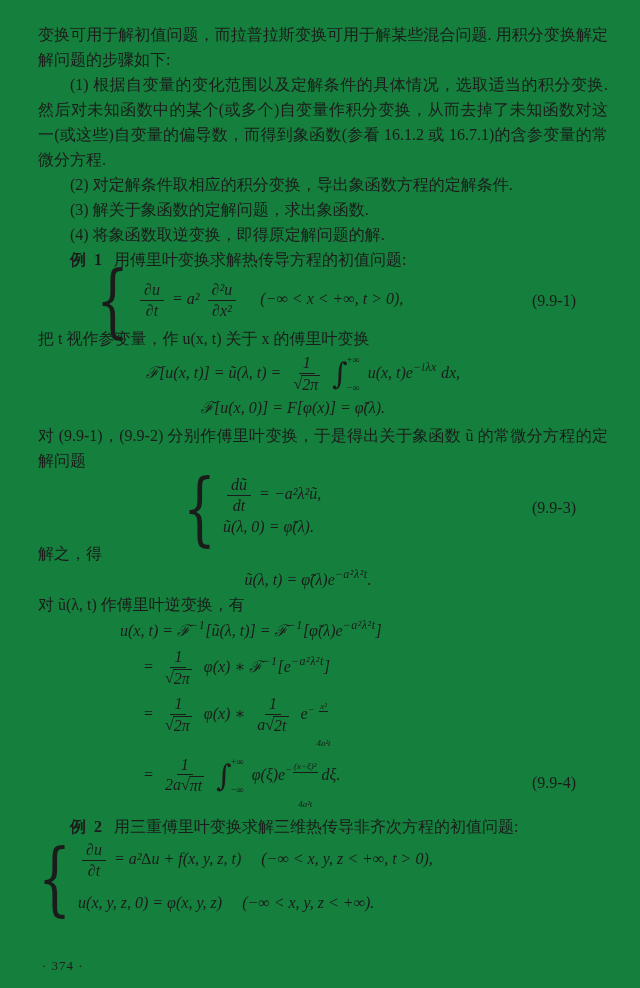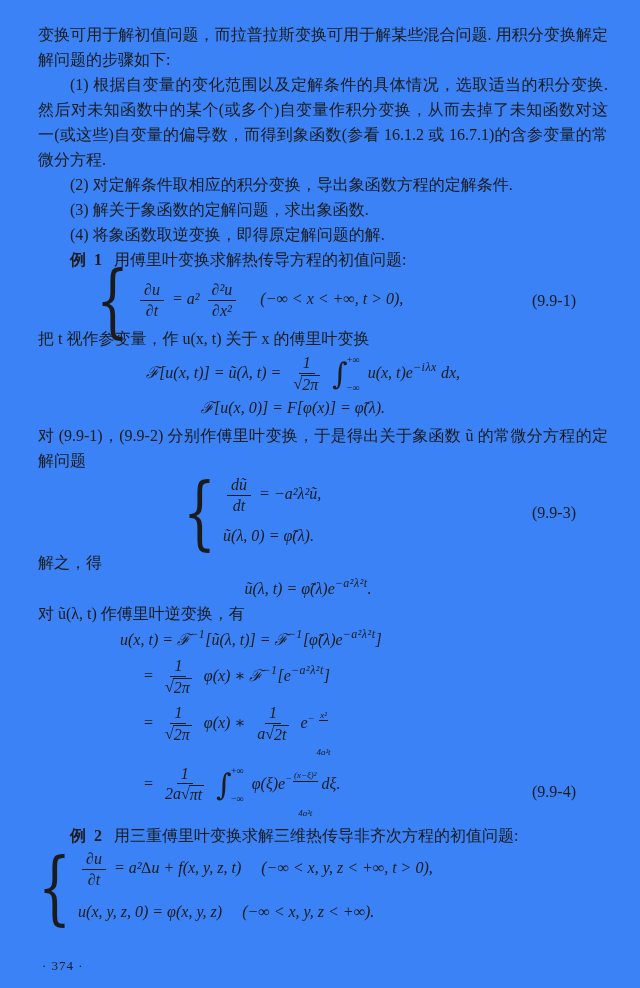--- a/index.html
+++ b/index.html
@@ -2,21 +2,21 @@
 <html><head>
 <meta charset="utf-8">
 <style>
   * { box-sizing: border-box; }
   html, body { margin: 0; padding: 0; }
   body { width: 640px; background: #e8e6e1; }
 
   .page {
     position: relative;
     width: 640px; height: 988px;
-    background: #3b82f6;
+    background: #15803d;
     color: #1b1b1b;
     font-family: "Liberation Serif", "DejaVu Serif", serif;
     overflow: hidden;
   }
   .content {
     position: absolute;
     top: 22px; left: 38px;
     width: 570px;
     font-size: 16px;
     line-height: 25px;
@@ -60,21 +60,21 @@
   }
   .sys .rows { display: flex; flex-direction: column; flex: 1; }
   .sysrow { display: flex; align-items: center; }
   .sysrow .bdy { flex: 1; text-align: left; }
   .tag { font-style: normal; flex: none; width: 80px; text-align: left; padding-left: 4px; }
   .cond { margin-left: 16px; }
 
   .sys1 { margin: 2px 0 0 58px; }
   .sys1 .rows { gap: 5px; }
   .sys3 { margin: 3px 0 2px 145px; width: 425px; }
-  .sys3 .rows { gap: 9px; }
+  .sys3 .rows { }
   .sysex2 { margin: 2px 0 0 0; }
   .sysex2 .rows { gap: 11px; }
 
   .ft1 { margin: 3px 40px 0 0; }
   .ft2 { margin: 1px 60px 3px 0; }
   .sol { margin: 1px 30px 0 0; }
 
   .drow { display: flex; align-items: center; }
   .d1 { margin: 1px 0 0 82px; }
   .d2 { margin: 5px 0 0 106px; }

